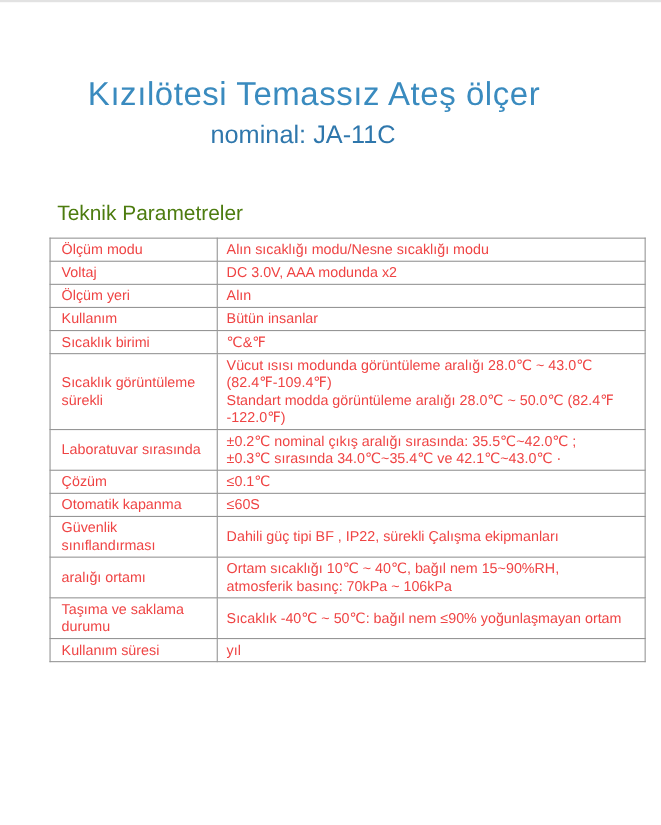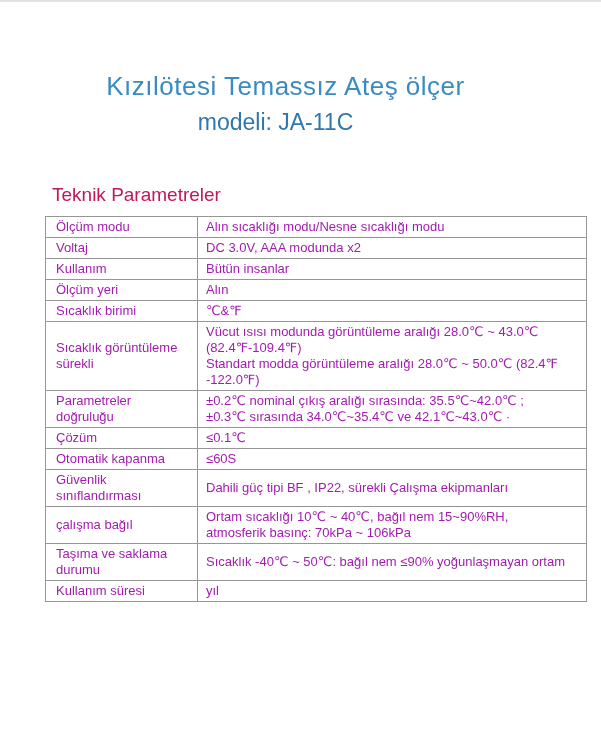--- a/index.html
+++ b/index.html
@@ -17,124 +17,124 @@
   .top-hairline {
     width: 601px;
     height: 2px;
     background: #e2e2e2;
   }
   .page {
     padding-top: 66px;
   }
   .doc-title {
     text-align: center;
-    font-size: 26px;
+    font-size: 30px;
     font-weight: 400;
     color: #3a8bbf;
     line-height: 36px;
     margin: 0 40px 0 10px;
     letter-spacing: 0.5px;
   }
   .doc-subtitle {
     text-align: center;
     font-size: 23px;
     font-weight: 400;
     color: #2f77ac;
     line-height: 28px;
     margin: 4px 60px 0 10px;
   }
   .section-heading {
     font-size: 19px;
     font-weight: 400;
-    color: #be185d;
+    color: #4d7c0f;
     margin: 47px 0 0 52px;
     line-height: 24px;
   }
   table.param-table {
     border-collapse: collapse;
     margin: 9px 0 0 45px;
     width: 505px;
     table-layout: fixed;
   }
   table.param-table td {
     border: 1px solid #969696;
     font-size: 13px;
     line-height: 16px;
     padding: 2px 8px;
     vertical-align: middle;
-    color: #a21caf;
+    color: #ef4444;
     white-space: pre-line;
     overflow: hidden;
   }
   table.param-table td.param-label {
     width: 133px;
     padding-left: 10px;
   }
   table.param-table td.param-value {
     width: 372px;
   }
 </style>
 </head>
 <body>
 
 <div class="top-hairline"></div>
 
 <div class="page">
 
   <h1 class="doc-title">Kızılötesi Temassız Ateş ölçer</h1>
-  <h2 class="doc-subtitle">modeli: JA-11C</h2>
+  <h2 class="doc-subtitle">nominal: JA-11C</h2>
 
   <h3 class="section-heading">Teknik Parametreler</h3>
 
   <table class="param-table">
     <tbody>
       <tr>
         <td class="param-label">Ölçüm modu</td>
         <td class="param-value">Alın sıcaklığı modu/Nesne sıcaklığı modu</td>
       </tr>
       <tr>
         <td class="param-label">Voltaj</td>
         <td class="param-value">DC 3.0V, AAA modunda x2</td>
       </tr>
       <tr>
+        <td class="param-label">Ölçüm yeri</td>
+        <td class="param-value">Alın</td>
+      </tr>
+      <tr>
         <td class="param-label">Kullanım</td>
         <td class="param-value">Bütün insanlar</td>
-      </tr>
-      <tr>
-        <td class="param-label">Ölçüm yeri</td>
-        <td class="param-value">Alın</td>
       </tr>
       <tr>
         <td class="param-label">Sıcaklık birimi</td>
         <td class="param-value">℃&amp;℉</td>
       </tr>
       <tr>
         <td class="param-label">Sıcaklık görüntüleme sürekli</td>
         <td class="param-value">Vücut ısısı modunda görüntüleme aralığı 28.0℃ ~ 43.0℃ (82.4℉-109.4℉)
 Standart modda görüntüleme aralığı 28.0℃ ~ 50.0℃ (82.4℉ -122.0℉)</td>
       </tr>
       <tr>
-        <td class="param-label">Parametreler doğruluğu</td>
+        <td class="param-label">Laboratuvar sırasında</td>
         <td class="param-value">±0.2℃ nominal çıkış aralığı sırasında: 35.5℃~42.0℃ ;
 ±0.3℃ sırasında 34.0℃~35.4℃ ve 42.1℃~43.0℃ ·</td>
       </tr>
       <tr>
         <td class="param-label">Çözüm</td>
         <td class="param-value">≤0.1℃</td>
       </tr>
       <tr>
         <td class="param-label">Otomatik kapanma</td>
         <td class="param-value">≤60S</td>
       </tr>
       <tr>
         <td class="param-label">Güvenlik sınıflandırması</td>
         <td class="param-value">Dahili güç tipi BF , IP22, sürekli Çalışma ekipmanları</td>
       </tr>
       <tr>
-        <td class="param-label">çalışma bağıl</td>
+        <td class="param-label">aralığı ortamı</td>
         <td class="param-value">Ortam sıcaklığı 10℃ ~ 40℃, bağıl nem 15~90%RH,
 atmosferik basınç: 70kPa ~ 106kPa</td>
       </tr>
       <tr>
         <td class="param-label">Taşıma ve saklama durumu</td>
         <td class="param-value">Sıcaklık -40℃ ~ 50℃: bağıl nem ≤90% yoğunlaşmayan ortam</td>
       </tr>
       <tr>
         <td class="param-label">Kullanım süresi</td>
         <td class="param-value">yıl</td>

